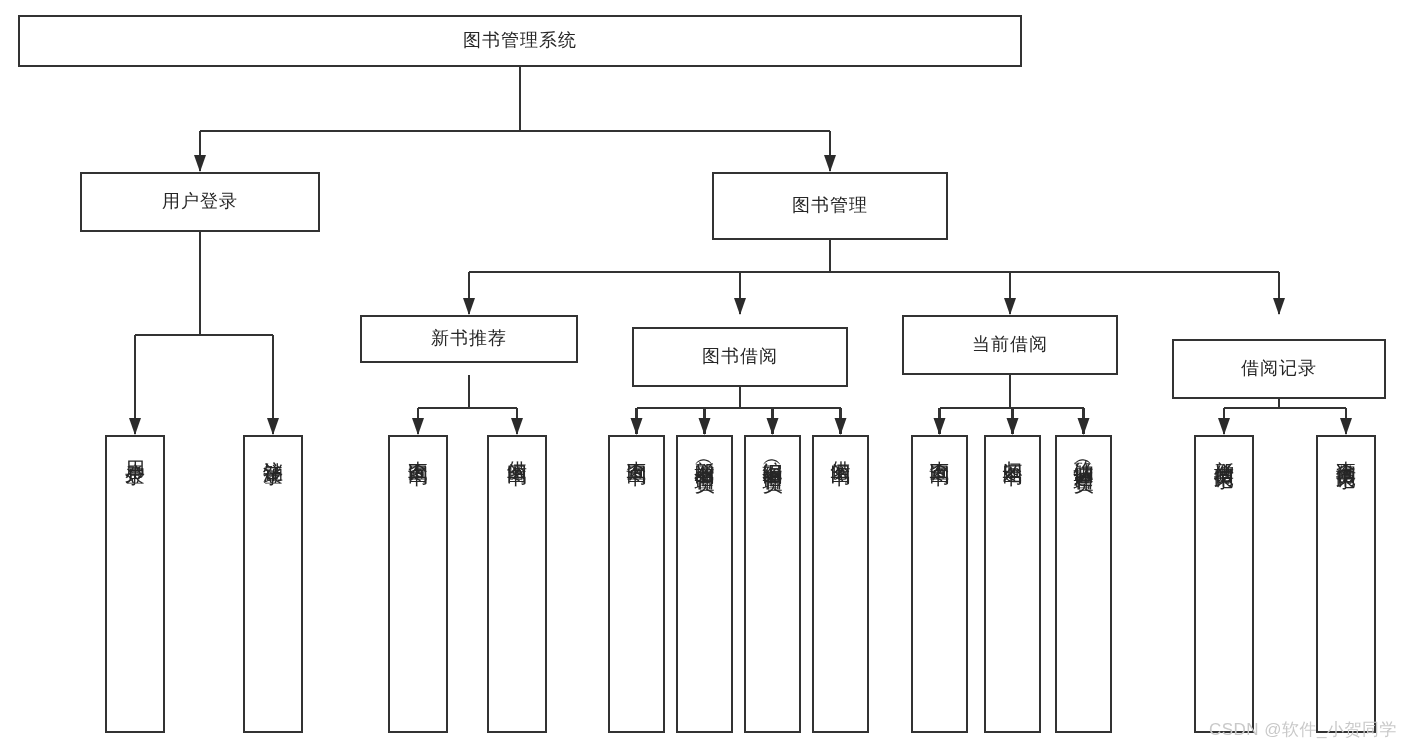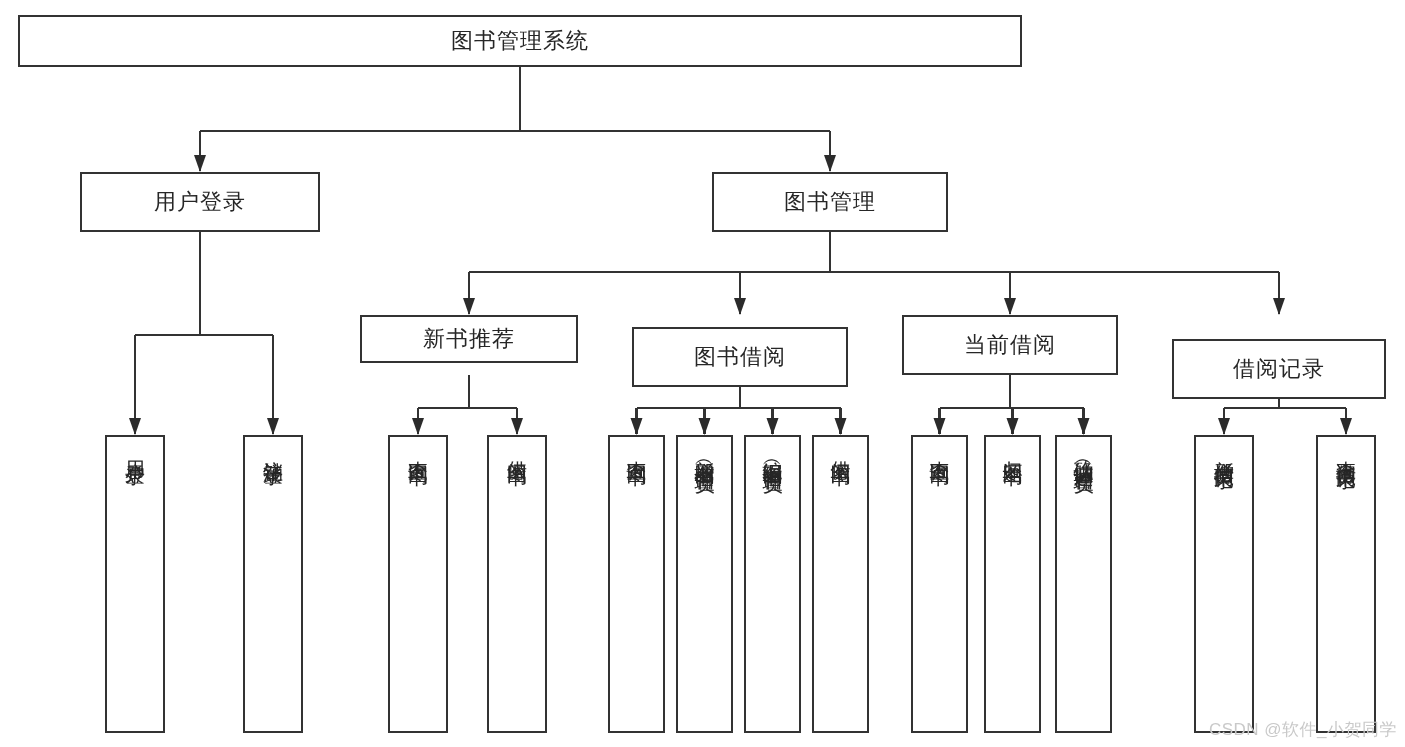--- a/index.html
+++ b/index.html
@@ -29,21 +29,21 @@
     box-sizing: border-box;
     border: 2px solid #333333;
     background: #ffffff;
     color: #262626;
     display: flex;
     align-items: center;
     justify-content: center;
     overflow: hidden;
   }
   .node.horizontal {
-    font-size: 22px;
+    font-size: 18px;
     letter-spacing: 1px;
     line-height: 1.2;
   }
   .node.vertical {
     font-size: 20px;
     letter-spacing: 2px;
     align-items: flex-start;
     justify-content: center;
     padding-top: 8px;
   }
@@ -125,21 +125,21 @@
       <line x1="1346" y1="408" x2="1346" y2="434" stroke="#333333" stroke-width="2.5" shape-rendering="crispEdges"></line>
       <polygon points="1340,418 1352,418 1346,435" fill="#2b2b2b"></polygon>
     </svg>
   <div id="nodes">
       <div class="node horizontal" style="left: 18px; top: 15px; width: 1004px; height: 52px;">
         <span class="htext">图书管理系统</span>
       </div>
       <div class="node horizontal" style="left: 80px; top: 172px; width: 240px; height: 60px;">
         <span class="htext">用户登录</span>
       </div>
-      <div class="node horizontal" style="left: 712px; top: 172px; width: 236px; height: 60px;">
+      <div class="node horizontal" style="left: 712px; top: 172px; width: 236px; height: 68px;">
         <span class="htext">图书管理</span>
       </div>
       <div class="node horizontal" style="left: 360px; top: 315px; width: 218px; height: 48px;">
         <span class="htext">新书推荐</span>
       </div>
       <div class="node horizontal" style="left: 632px; top: 315px; width: 216px; height: 60px; margin-top: 12px;">
         <span class="htext">图书借阅</span>
       </div>
       <div class="node horizontal" style="left: 902px; top: 315px; width: 216px; height: 60px;">
         <span class="htext">当前借阅</span>

